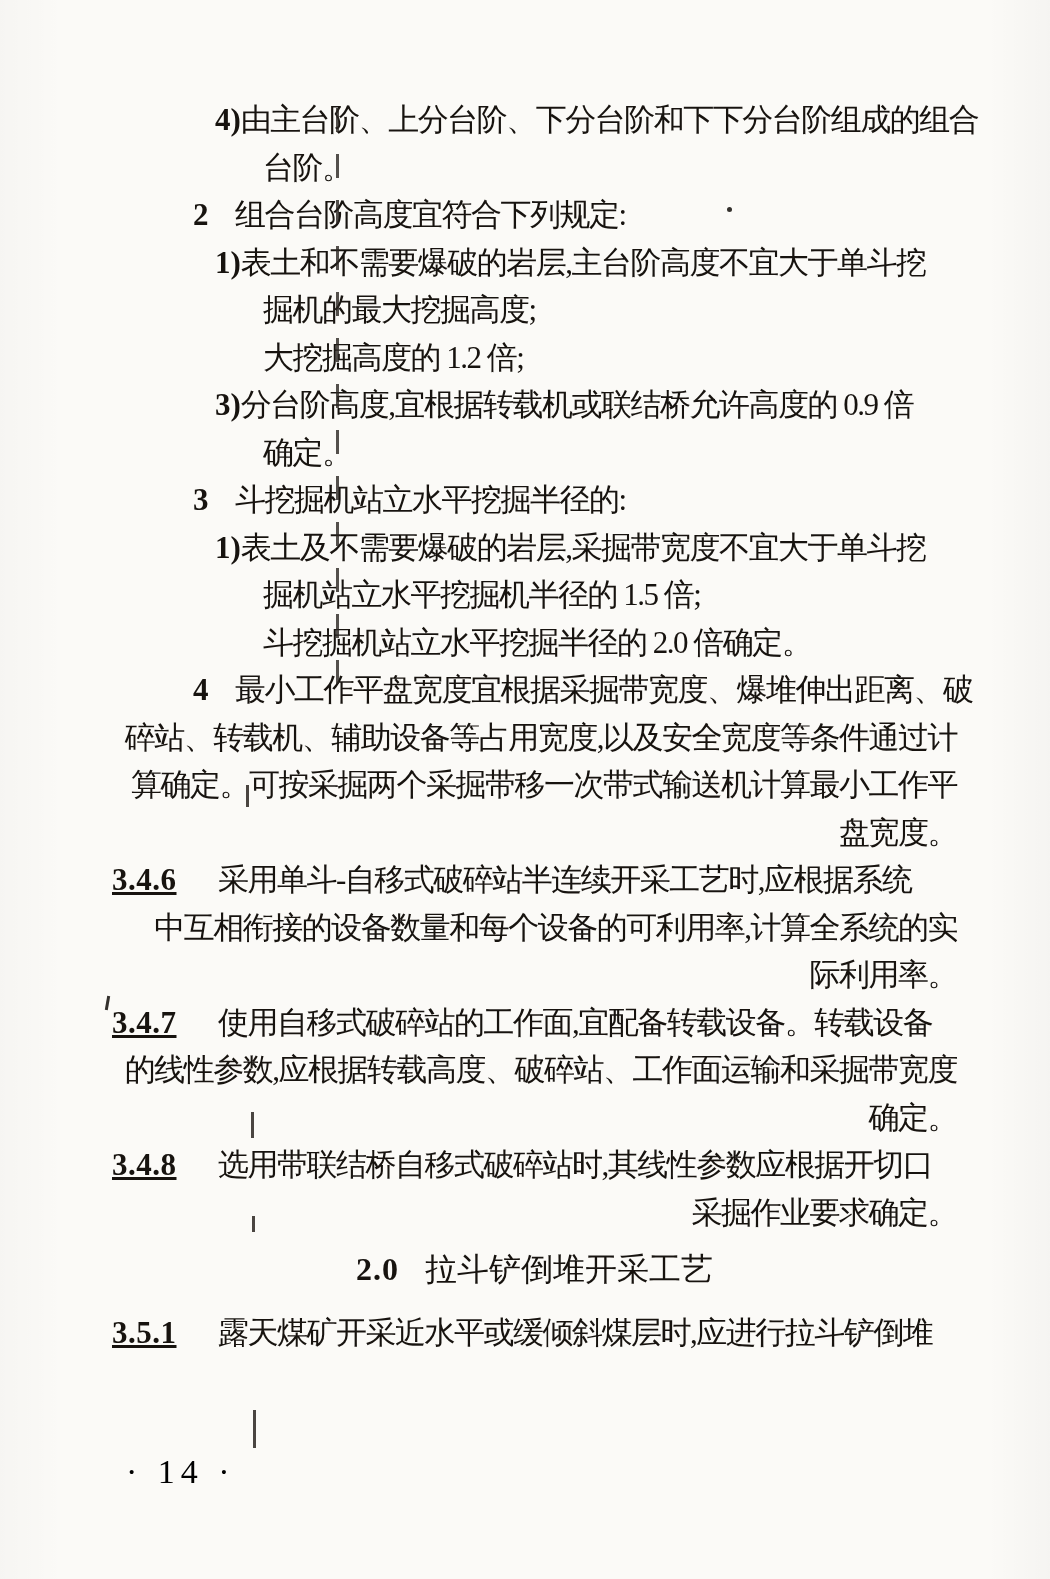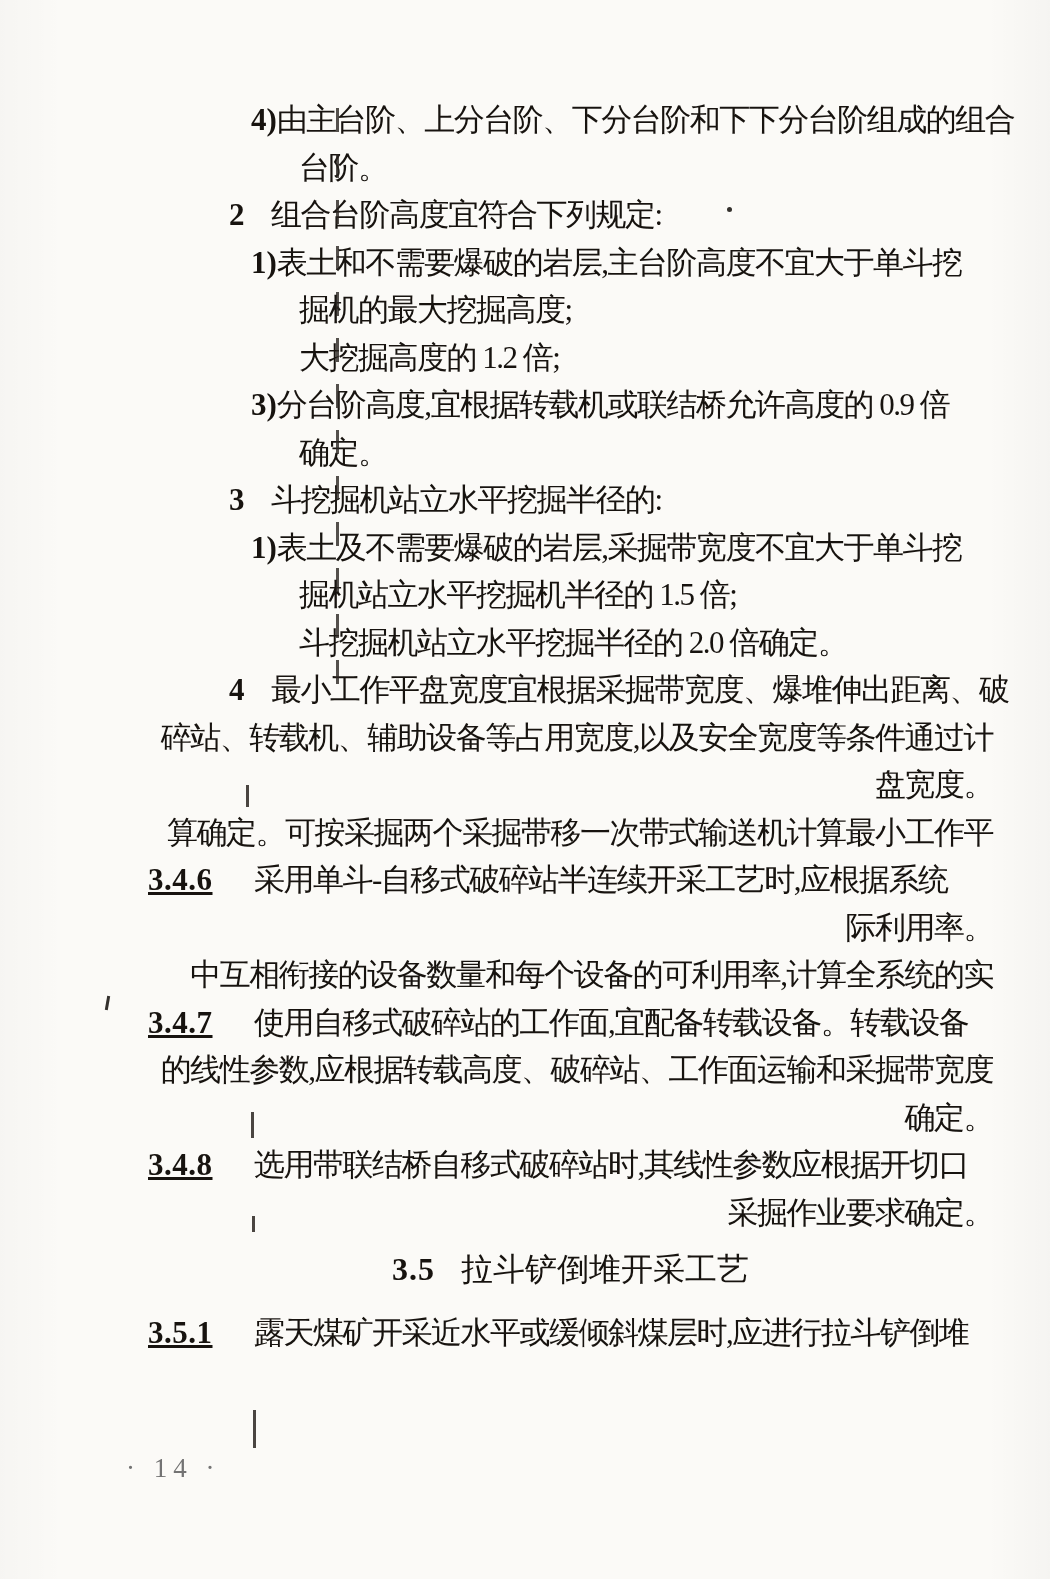--- a/index.html
+++ b/index.html
@@ -5,42 +5,42 @@
   html,body{margin:0;padding:0;}
   body{
     width:1050px;height:1579px;position:relative;overflow:hidden;
     background:#fbfaf7;
     background-image:linear-gradient(90deg, rgba(0,0,0,0.02) 0%, rgba(0,0,0,0) 6%, rgba(0,0,0,0) 94%, rgba(0,0,0,0.025) 100%);
     font-family:"Liberation Serif","DejaVu Serif",serif;
     color:#17130f;
   }
   #doc{
     position:absolute;left:112px;top:96px;width:845px;
-    font-size:31px;letter-spacing:-1.5px;margin-left:36px;
+    font-size:31px;letter-spacing:-1.5px;
   }
   .line{height:47.5px;line-height:47.5px;white-space:nowrap;}
   .line .marker{font-weight:700;}
   .line .txt{font-weight:400;}
   
   .full{padding-left:0;text-align:right;}
   .clause{padding-left:0;}
   .clause .marker{display:inline-block;width:106px;letter-spacing:0.5px;text-decoration:underline;}
   .num{padding-left:81px;}
   .num .marker{display:inline-block;width:42px;letter-spacing:0;}
   .sub{padding-left:103px;}
   .sub .marker{letter-spacing:0;}
   .sub-cont{padding-left:151px;}
   .heading{
     text-align:center;font-weight:700;font-size:32px;
     margin-top:10px;margin-bottom:15px;letter-spacing:0;
   }
   .heading .marker{margin-right:26px;letter-spacing:1px;}
   #page-number{
     position:absolute;left:126px;top:1453px;
-    font-size:27px;letter-spacing:6px;font-weight:400;color:#737373;
+    font-size:34px;letter-spacing:6px;font-weight:400;color:#000000;
   }
   
   .fold{
     position:absolute;width:3px;
     background-image:repeating-linear-gradient(180deg,#2a2521 0px,#2a2521 24px,rgba(0,0,0,0) 24px,rgba(0,0,0,0) 46px);
     opacity:0.8;
   }
   .tick{position:absolute;width:3px;background:#2a2521;opacity:0.85;}
   .dot{position:absolute;width:5px;height:5px;border-radius:50%;background:#33302c;}
   .apos{position:absolute;width:3px;height:14px;background:#33302c;transform:rotate(10deg);}
@@ -56,31 +56,31 @@
     <div class="line sub-cont"><span class="txt">掘机的最大挖掘高度;</span></div>
     <div class="line sub-cont"><span class="txt">大挖掘高度的 1.2 倍;</span></div>
     <div class="line sub"><span class="marker">3)</span><span class="txt">分台阶高度,宜根据转载机或联结桥允许高度的 0.9 倍</span></div>
     <div class="line sub-cont"><span class="txt">确定。</span></div>
     <div class="line num"><span class="marker">3</span><span class="txt">斗挖掘机站立水平挖掘半径的:</span></div>
     <div class="line sub"><span class="marker">1)</span><span class="txt">表土及不需要爆破的岩层,采掘带宽度不宜大于单斗挖</span></div>
     <div class="line sub-cont"><span class="txt">掘机站立水平挖掘机半径的 1.5 倍;</span></div>
     <div class="line sub-cont"><span class="txt">斗挖掘机站立水平挖掘半径的 2.0 倍确定。</span></div>
     <div class="line num"><span class="marker">4</span><span class="txt">最小工作平盘宽度宜根据采掘带宽度、爆堆伸出距离、破</span></div>
     <div class="line full"><span class="txt">碎站、转载机、辅助设备等占用宽度,以及安全宽度等条件通过计</span></div>
+    <div class="line full"><span class="txt">算确定。可按采掘两个采掘带移一次带式输送机计算最小工作平</span></div>
     <div class="line full"><span class="txt">盘宽度。</span></div>
-    <div class="line full"><span class="txt">算确定。可按采掘两个采掘带移一次带式输送机计算最小工作平</span></div>
     <div class="line clause"><span class="marker">3.4.6</span><span class="txt">采用单斗-自移式破碎站半连续开采工艺时,应根据系统</span></div>
+    <div class="line full"><span class="txt">中互相衔接的设备数量和每个设备的可利用率,计算全系统的实</span></div>
     <div class="line full"><span class="txt">际利用率。</span></div>
-    <div class="line full"><span class="txt">中互相衔接的设备数量和每个设备的可利用率,计算全系统的实</span></div>
     <div class="line clause"><span class="marker">3.4.7</span><span class="txt">使用自移式破碎站的工作面,宜配备转载设备。转载设备</span></div>
     <div class="line full"><span class="txt">的线性参数,应根据转载高度、破碎站、工作面运输和采掘带宽度</span></div>
     <div class="line full"><span class="txt">确定。</span></div>
     <div class="line clause"><span class="marker">3.4.8</span><span class="txt">选用带联结桥自移式破碎站时,其线性参数应根据开切口</span></div>
     <div class="line full"><span class="txt">采掘作业要求确定。</span></div>
-    <div class="line heading"><span class="marker">3.5</span><span class="txt">拉斗铲倒堆开采工艺</span></div>
+    <div class="line heading"><span class="marker">2.0</span><span class="txt">拉斗铲倒堆开采工艺</span></div>
     <div class="line clause"><span class="marker">3.5.1</span><span class="txt">露天煤矿开采近水平或缓倾斜煤层时,应进行拉斗铲倒堆</span></div>
   </div>
 
 <div id="page-number">· 14 ·</div>
 
 <div class="fold" style="left:336px;top:108px;height:578px;"></div>
 <div class="tick" style="left:246px;top:785px;height:22px;"></div>
 <div class="tick" style="left:251px;top:1112px;height:26px;"></div>
 <div class="tick" style="left:252px;top:1216px;height:16px;"></div>
 <div class="tick" style="left:253px;top:1410px;height:38px;"></div>

